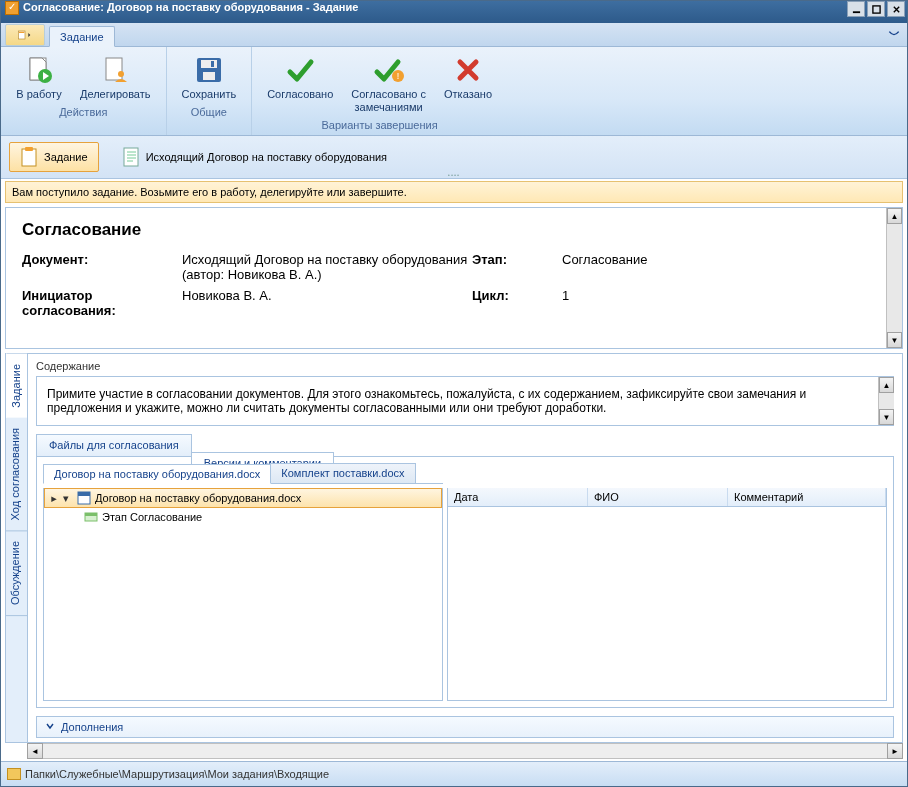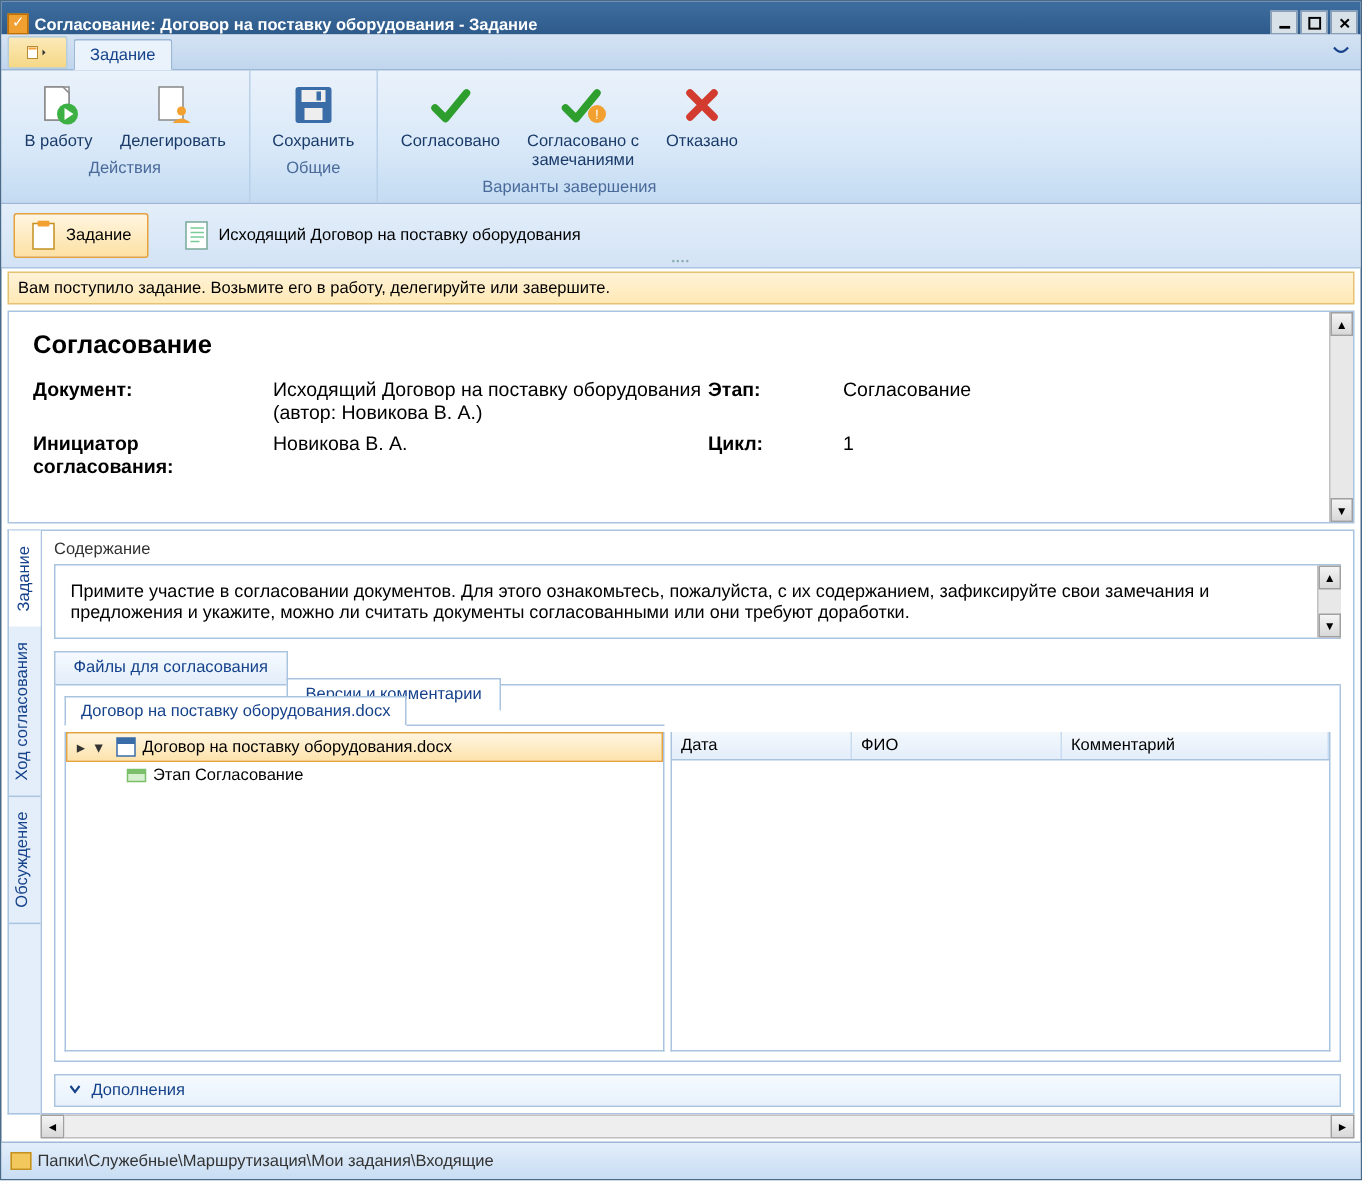--- a/index.html
+++ b/index.html
@@ -1,20 +1,20 @@
 <!DOCTYPE html>
 <html><head>
 <meta charset="utf-8">
 <style>
   * { box-sizing: border-box; margin: 0; padding: 0; font-family: Tahoma, Arial, sans-serif; }
   body { background: #fff; font-size: 11px; color: #000; }
   .window { width: 908px; height: 787px; border: 1px solid #4a6a8a; display: flex; flex-direction: column; background: #fff; }
 
   
-  .titlebar { height: 22px; background: linear-gradient(#3e6ea0,#2d5a8a); color: #fff; display: flex; align-items: flex-end; padding: 0 2px 0 4px; font-size: 11px; }
+  .titlebar { height: 22px; background: linear-gradient(#3e6ea0,#2d5a8a); color: #fff; display: flex; align-items: flex-start; padding: 0 2px 0 4px; font-size: 11px; }
   .titlebar .icon { width: 14px; height: 14px; background: #f0a030; border: 1px solid #c07000; margin-right: 4px; position: relative; }
   .titlebar .icon::after { content: "✓"; position: absolute; top: -1px; left: 2px; font-size: 10px; color: #fff; }
   .titlebar .title { flex: 1; font-weight: bold; }
   .titlebar .btn { width: 18px; height: 16px; background: #d8e0e8; border: 1px solid #8aa0b8; margin-left: 2px; display: flex; align-items: center; justify-content: center; color: #000; font-size: 10px; cursor: pointer; }
   .titlebar .btn svg { width: 9px; height: 9px; }
 
   
   .ribbon-tabs { height: 24px; background: linear-gradient(#d5e3f3,#c0d6ee); display: flex; align-items: flex-end; padding-left: 4px; border-bottom: 1px solid #9db8d6; position: relative; }
   .quick-btn { height: 22px; width: 40px; border: 1px solid #b8ceda; border-radius: 2px; background: linear-gradient(#fbe9b8,#f5d886); display: flex; align-items: center; justify-content: center; margin-right: 4px; cursor: pointer; }
   .quick-btn svg { width: 16px; height: 14px; }
@@ -290,20 +290,21 @@
       </div>
 
       <div class="innertabs">
         <div class="itab">Файлы для согласования</div>
         <div class="itab active">Версии и комментарии</div>
       </div>
 
       <div class="inner-body">
         <div class="doctabs" style="width:400px">
           <div class="dtab active">Договор на поставку оборудования.docx</div>
+          <div class="dtab inactive">Комплект поставки.docx</div>
         </div>
 
         <div class="split">
           <div class="tree-pane">
             <div class="tree-row sel">
               <span class="arrow">▸</span>
               <span class="expand">▾</span>
               <span class="doc-ic">
                 <svg width="14" height="14" viewBox="0 0 14 14">
                     <rect x="1" y="1" width="12" height="12" fill="#fff" stroke="#3a6ca8"></rect>
@@ -318,21 +319,21 @@
                     <rect x="1" y="3" width="12" height="8" fill="#d7f0d0" stroke="#7bbf6a"></rect>
                     <rect x="1" y="3" width="12" height="3" fill="#7bbf6a"></rect>
                   </svg>
               </span>
               <span>Этап Согласование</span>
             </div>
           </div>
 
           <div class="grid-pane">
             <div class="ghead">
-              <div class="gc" style="width:120px">Дата</div>
+              <div class="gc" style="width:140px">Дата</div>
               <div class="gc" style="width:140px">ФИО</div>
               <div class="gc" style="flex:1">Комментарий</div>
             </div>
           </div>
         </div>
       </div>
 
       <div class="accordion">
         <span style="display:inline-block;">
           <svg width="10" height="10" viewBox="0 0 10 10">

